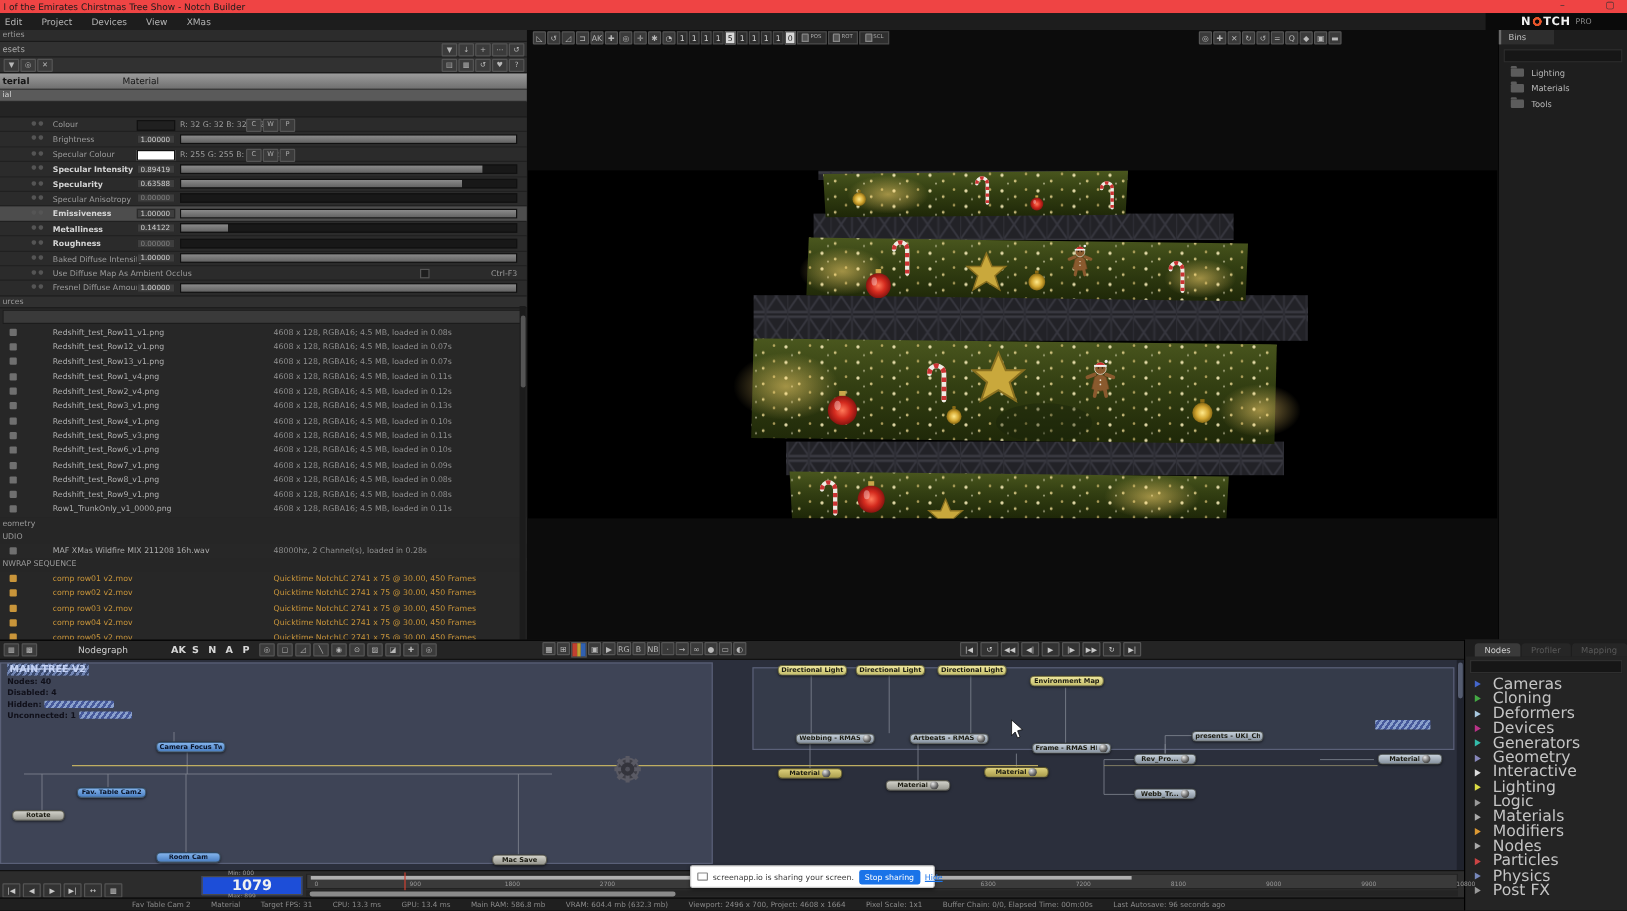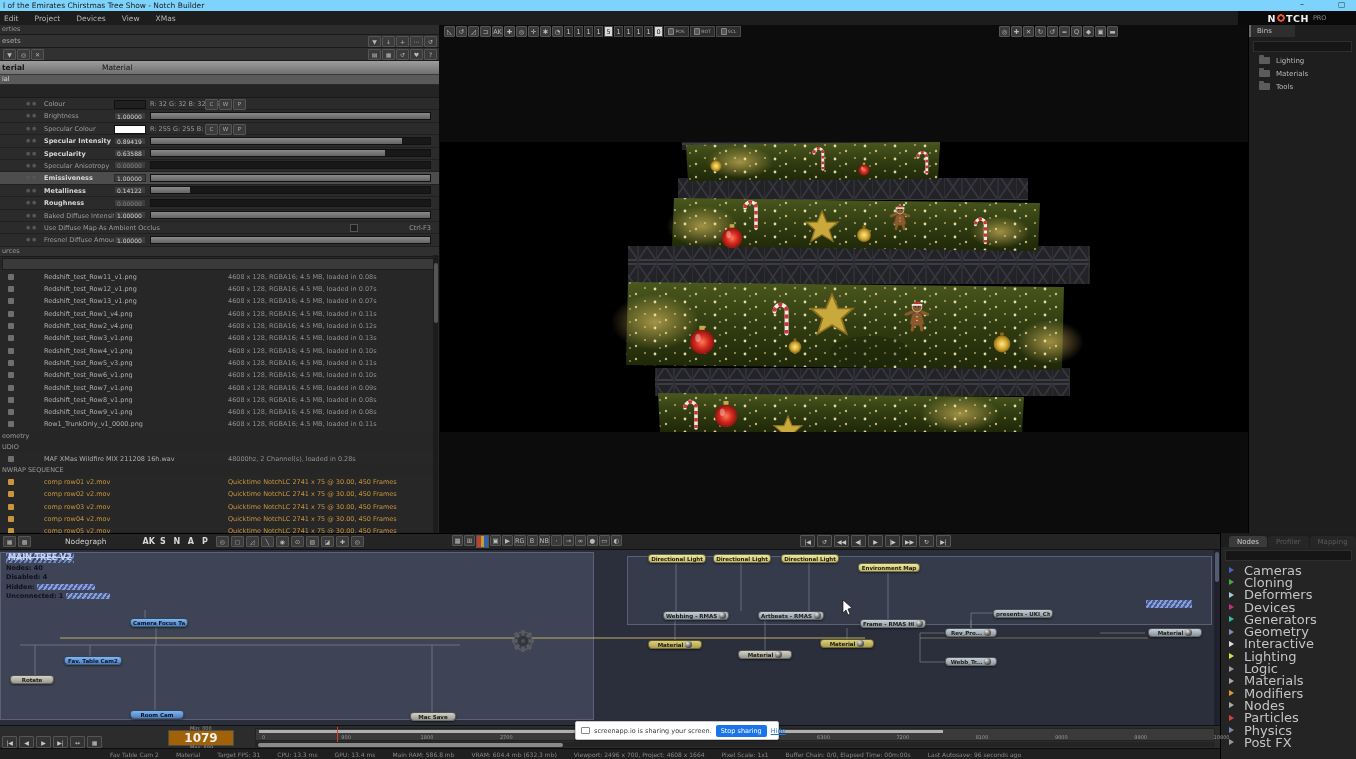--- a/index.html
+++ b/index.html
@@ -2,21 +2,21 @@
 <html><head>
 <meta charset="utf-8">
 <style>
   html,body{margin:0;padding:0;background:#000;}
   #app{position:relative;width:1356px;height:759px;overflow:hidden;background:#161616;
        font-family:"DejaVu Sans","Liberation Sans",sans-serif;-webkit-font-smoothing:antialiased;}
   .abs{position:absolute;}
   .nowrap{white-space:nowrap;overflow:hidden;}
 
   
-  #titlebar{left:0;top:0;width:1356px;height:11px;background:#7dd3fc;color:#1b1b1b;font-size:7.5px;line-height:11px;padding-left:3px;box-sizing:border-box;}
+  #titlebar{left:0;top:0;width:1356px;height:11px;background:#ef4444;color:#1b1b1b;font-size:7.5px;line-height:11px;padding-left:3px;box-sizing:border-box;}
   .winbtn{position:absolute;top:0;font-size:8px;color:#333;line-height:10px;}
   #menubar{left:0;top:11px;width:1356px;height:14px;background:#1d1d1d;display:flex;align-items:center;gap:16px;padding-left:4px;box-sizing:border-box;}
   .menu-item{font-size:7.5px;color:#b5b5b5;}
   #logo{position:absolute;right:0;top:11px;width:118px;height:14px;background:#0a0a0a;display:flex;align-items:center;justify-content:center;gap:1px;}
   #logo .n1{color:#f2f2f2;font-weight:bold;font-size:9.5px;letter-spacing:.5px;}
   #logo .gear{width:8px;height:8px;border-radius:50%;background:radial-gradient(circle,#0a0a0a 1.5px,#e8552a 2px 3.6px,#0a0a0a 4px);}
   #logo .pro{color:#8a8a8a;font-size:6.5px;margin-left:3px;}
 
   
   #leftpanel{left:0;top:25px;width:440px;height:510px;background:#272727;border-right:1px solid #0c0c0c;box-sizing:border-box;}
@@ -107,21 +107,21 @@
   .ptab{font-size:7px;color:#cfcfcf;background:#3a3a3a;padding:2px 8px 1px 8px;border-radius:3px 3px 0 0;white-space:nowrap;}
   .ptab.dim{background:#262626;color:#5a5a5a;}
   #palette-search{height:9px;background:#161616;border:1px solid #2f2f2f;margin:3px 4px;}
   .pcat{height:12.3px;display:flex;align-items:center;padding-left:8px;gap:10px;}
   .pcat .arr{width:0;height:0;border-left:5px solid #888;border-top:3.5px solid transparent;border-bottom:3.5px solid transparent;flex:none;}
   .pcat .plabel{font-size:13px;color:#c4c4c4;}
 
   
   #timelinebar{left:0;top:725px;width:1220px;height:23px;background:#2c2c2c;border-top:1px solid #111;box-sizing:border-box;}
   #tl-buttons{position:absolute;left:2px;top:736px;display:flex;gap:2px;}
-  #framebox{position:absolute;left:168px;top:730px;width:66px;height:16px;background:#a16207;border:1px solid #4a4a4a;color:#f0f0f0;font-size:12px;font-weight:bold;text-align:center;line-height:15px;box-sizing:border-box;}
+  #framebox{position:absolute;left:168px;top:730px;width:84px;height:16px;background:#1d4ed8;border:1px solid #4a4a4a;color:#f0f0f0;font-size:12px;font-weight:bold;text-align:center;line-height:15px;box-sizing:border-box;}
   #tl-min{position:absolute;left:190px;top:725px;font-size:5px;color:#999;}
   #tl-max{position:absolute;left:190px;top:744px;font-size:5px;color:#999;}
   #ruler{position:absolute;left:255px;top:728px;width:960px;height:13px;background:#3a3a3a;border:1px solid #222;box-sizing:border-box;}
   #ruler .topstrip{position:absolute;left:3px;top:1px;width:684px;height:3px;background:#b0b0b0;}
   .tick{position:absolute;top:5px;font-size:5px;color:#999;}
   #playhead{position:absolute;left:337px;top:727px;width:1px;height:15px;background:#d04030;}
   #tl-scroll{position:absolute;left:255px;top:742px;width:960px;height:5px;background:#242424;}
   #tl-scroll .thumb{position:absolute;left:3px;top:0.5px;width:305px;height:4px;background:#8a8a8a;border-radius:2px;}
 
   

